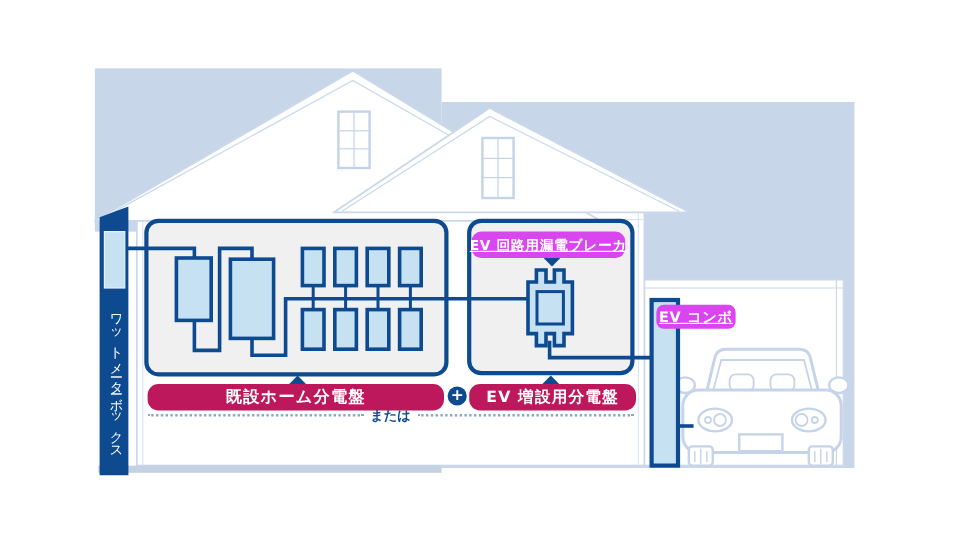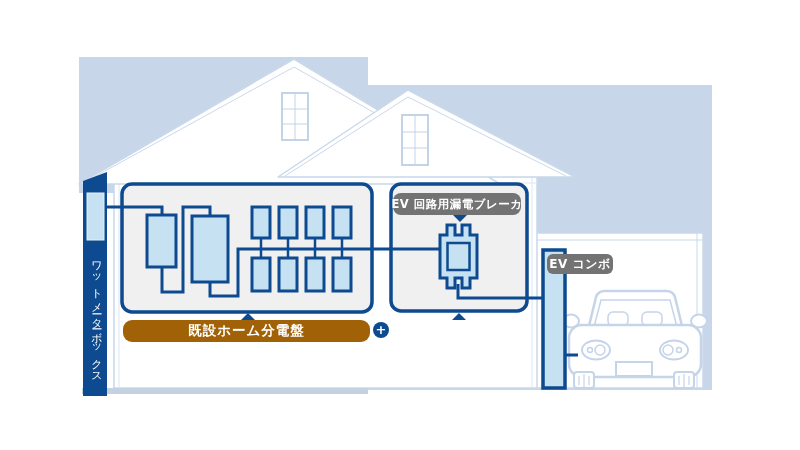--- a/index.html
+++ b/index.html
@@ -2,28 +2,28 @@
 <html><head>
 <meta charset="utf-8">
 <style>
   html,body{margin:0;padding:0;background:#ffffff;}
   .canvas{
     position:relative;width:800px;height:450px;background:#ffffff;overflow:hidden;
     font-family:"DejaVu Sans","Liberation Sans",sans-serif;
   }
   .canvas svg{position:absolute;left:0;top:0;}
   .label-bar{
-    position:absolute;background:#a16207;color:#ffffff;border-radius:9px;
+    position:absolute;background:#be185d;color:#ffffff;border-radius:9px;
     display:flex;align-items:center;justify-content:center;
     font-weight:600;letter-spacing:1px;white-space:nowrap;
   }
   .bubble{
-    position:absolute;background:#737373;color:#ffffff;border-radius:7px;
+    position:absolute;background:#d946ef;color:#ffffff;border-radius:7px;
     display:flex;align-items:center;justify-content:center;
-    font-weight:600;letter-spacing:0.5px;white-space:nowrap;
+    font-weight:600;letter-spacing:0.5px;white-space:nowrap;text-decoration:underline;
   }
   .tri-up{position:absolute;width:0;height:0;
     border-left:7px solid transparent;border-right:7px solid transparent;
     border-bottom:7px solid #0d4a8f;}
   .tri-down{position:absolute;width:0;height:0;
     border-left:7px solid transparent;border-right:7px solid transparent;
     border-top:7px solid #0d4a8f;}
   .tri-left{position:absolute;width:0;height:0;
     border-top:6px solid transparent;border-bottom:6px solid transparent;
     border-right:7px solid #0d4a8f;}
@@ -157,21 +157,27 @@
   </svg>
 
   <div class="vertical-label">ワットメーターボックス</div>
 
   <div class="tri-up" style="left:241px;top:313px;"></div>
   <div class="label-bar" style="left:123px;top:320px;width:247px;height:22px;font-size:13.5px;">既設ホーム分電盤</div>
 
   <div class="plus-circle">+</div>
 
   <div class="tri-up" style="left:452px;top:313px;"></div>
+  <div class="label-bar" style="left:391px;top:320px;width:139px;height:22px;font-size:13px;">EV 増設用分電盤</div>
 
+  <div class="or-row">
+    <span class="dash"></span>
+    <span class="or-text">または</span>
+    <span class="dash"></span>
+  </div>
 
 
   <div class="bubble" style="left:393px;top:193px;width:128px;height:22px;font-size:11.5px;border-radius:8px;">EV 回路用漏電ブレーカ</div>
   <div class="tri-down" style="left:453px;top:215px;"></div>
 
   <div class="tri-left" style="left:563px;top:258px;"></div>
   <div class="bubble" style="left:547px;top:254px;width:66px;height:20px;font-size:12px;border-radius:6px;">EV コンボ</div>
 
 </div>
 

